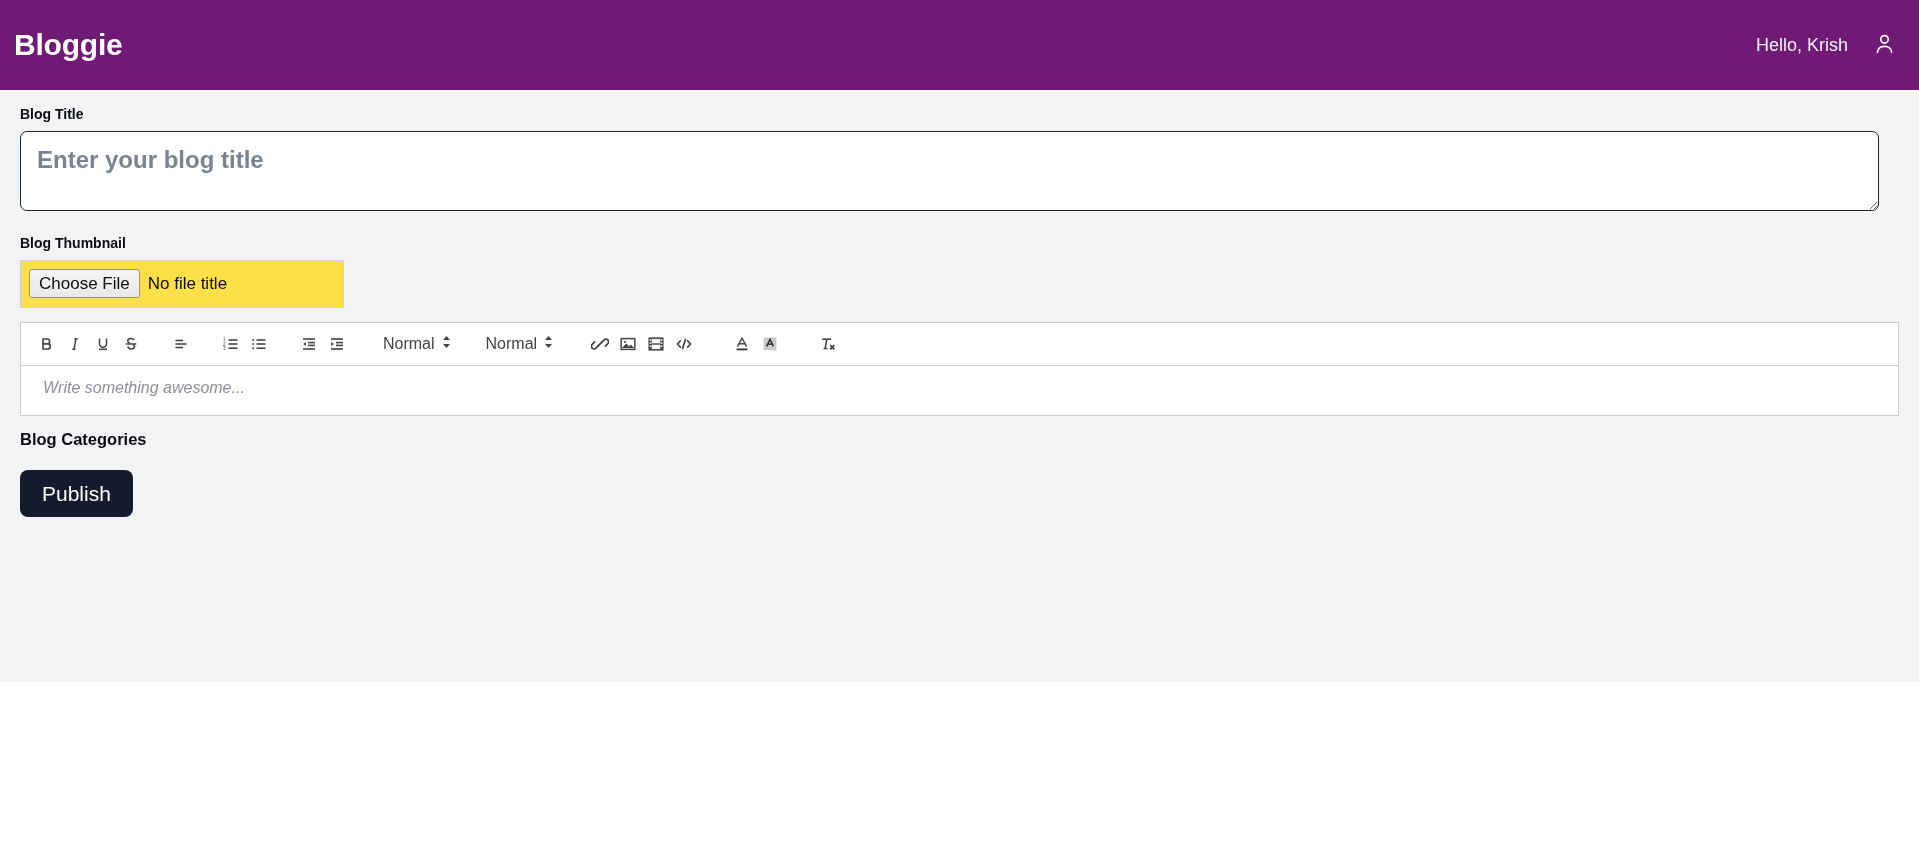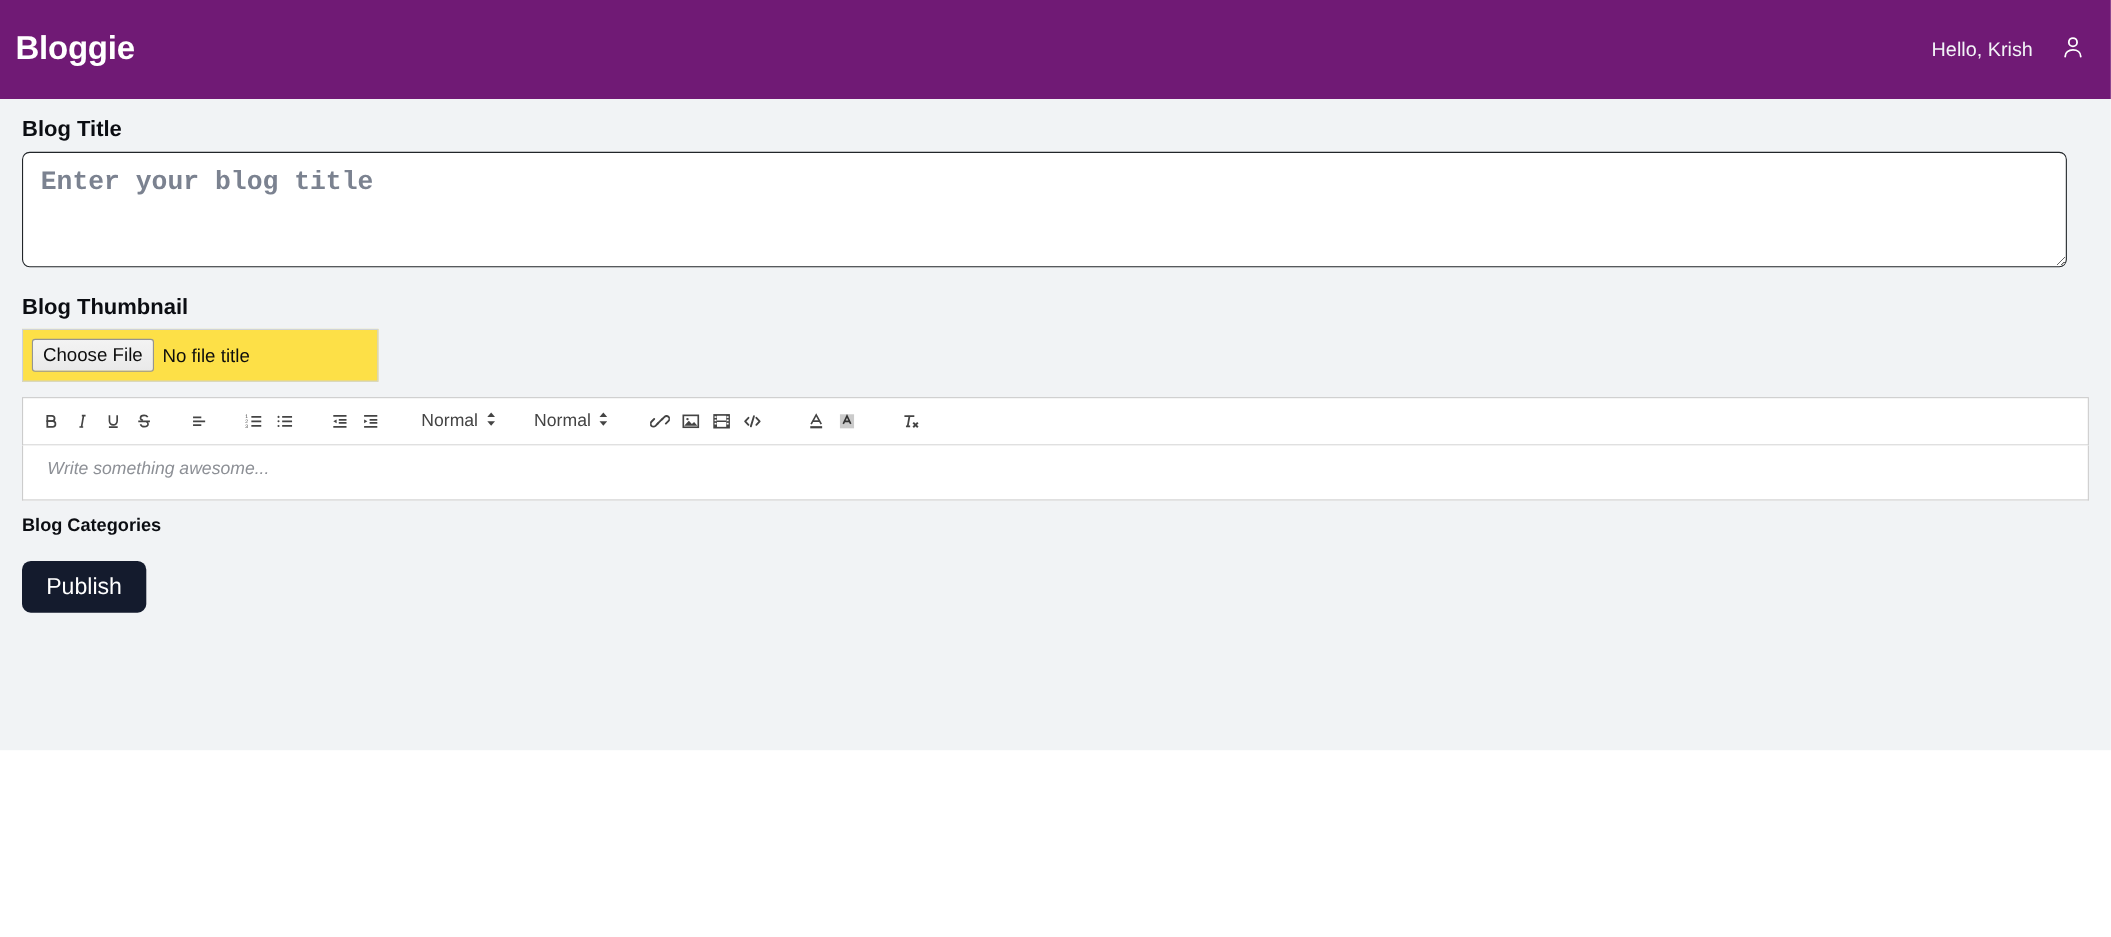--- a/index.html
+++ b/index.html
@@ -40,41 +40,41 @@
   }
   .user-icon { display: block; }
 
   
   .form-area {
     background: #f1f3f5;
     padding: 16px 20px 26px 20px;
     height: 592px;
   }
   .field-label {
-    font-size: 20px;
+    font-size: 14px;
     font-weight: bold;
     color: #0b0d12;
     display: block;
     margin-bottom: 8px;
     line-height: 1.2;
   }
   .field-label.small {
     font-size: 16.5px;
     margin-bottom: 5px;
   }
 
   
   .title-input {
     display: block;
     width: 1859px;
-    height: 105px;
+    height: 80px;
     border: 1.6px solid #212529;
     border-radius: 7px;
     background: #ffffff;
-    font-family: Liberation Mono, monospace;
+    font-family: Liberation Sans, sans-serif;
     font-size: 24px;
     font-weight: bold;
     color: #4c1d95;
     padding: 14px 16px;
     resize: vertical;
     outline: none;
   }
   .title-input::placeholder {
     color: #7b8290;
     font-weight: bold;

